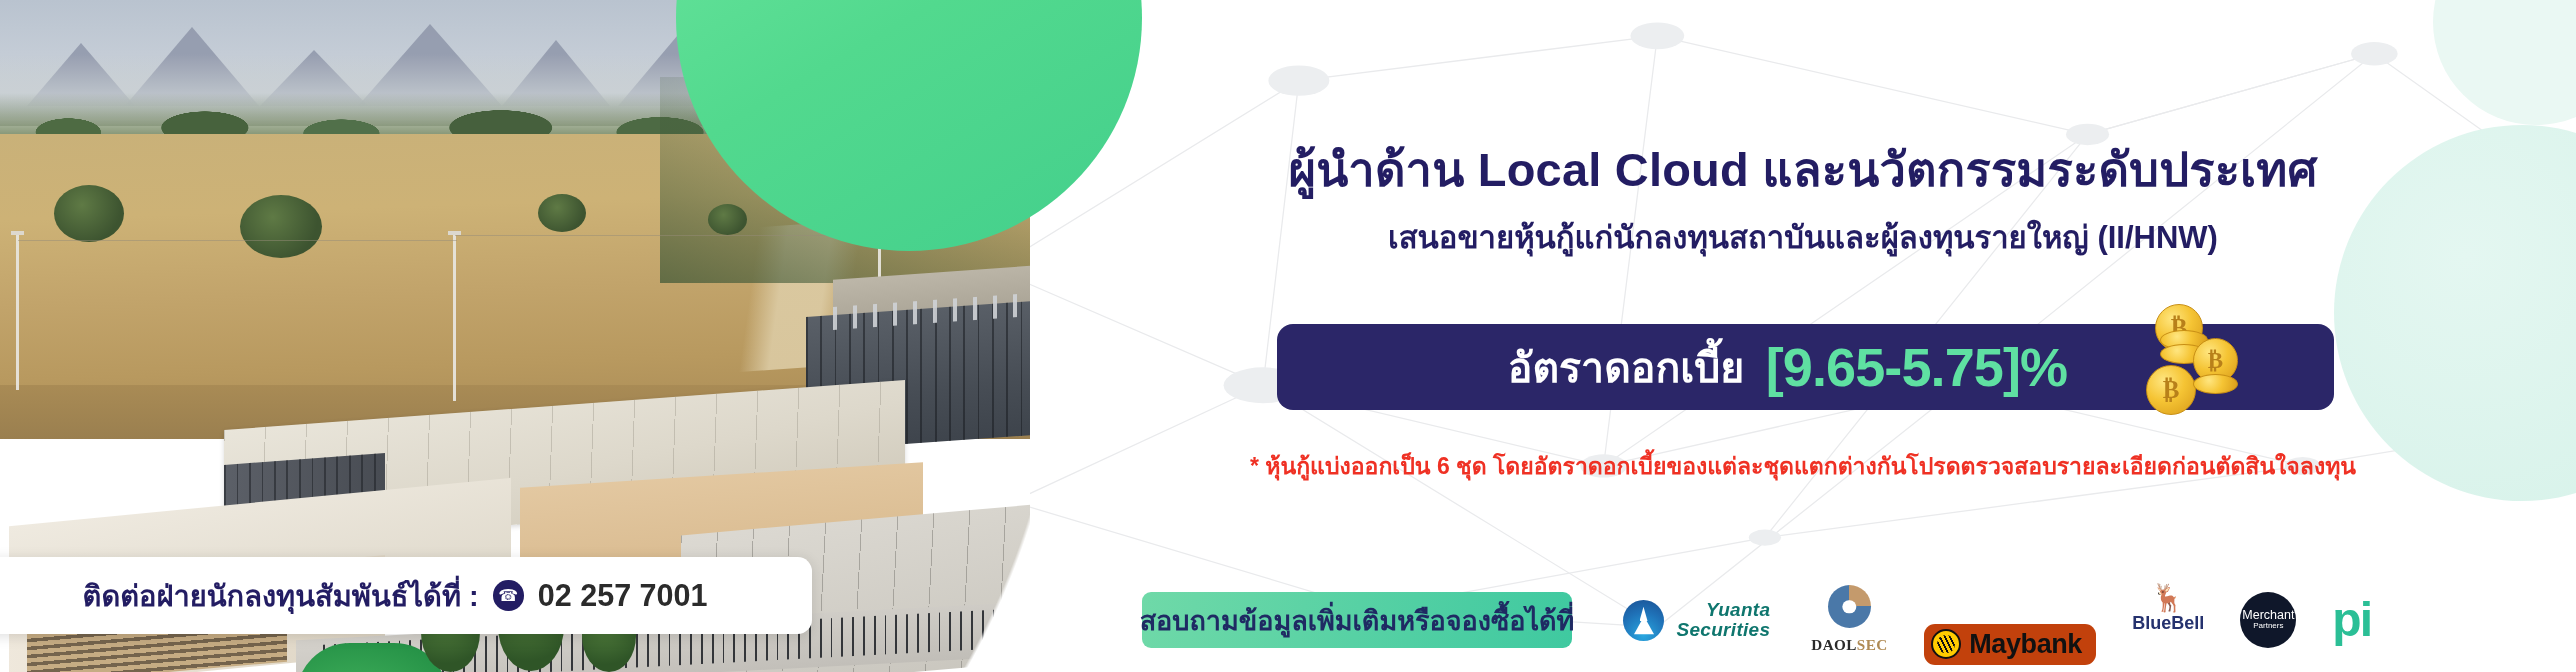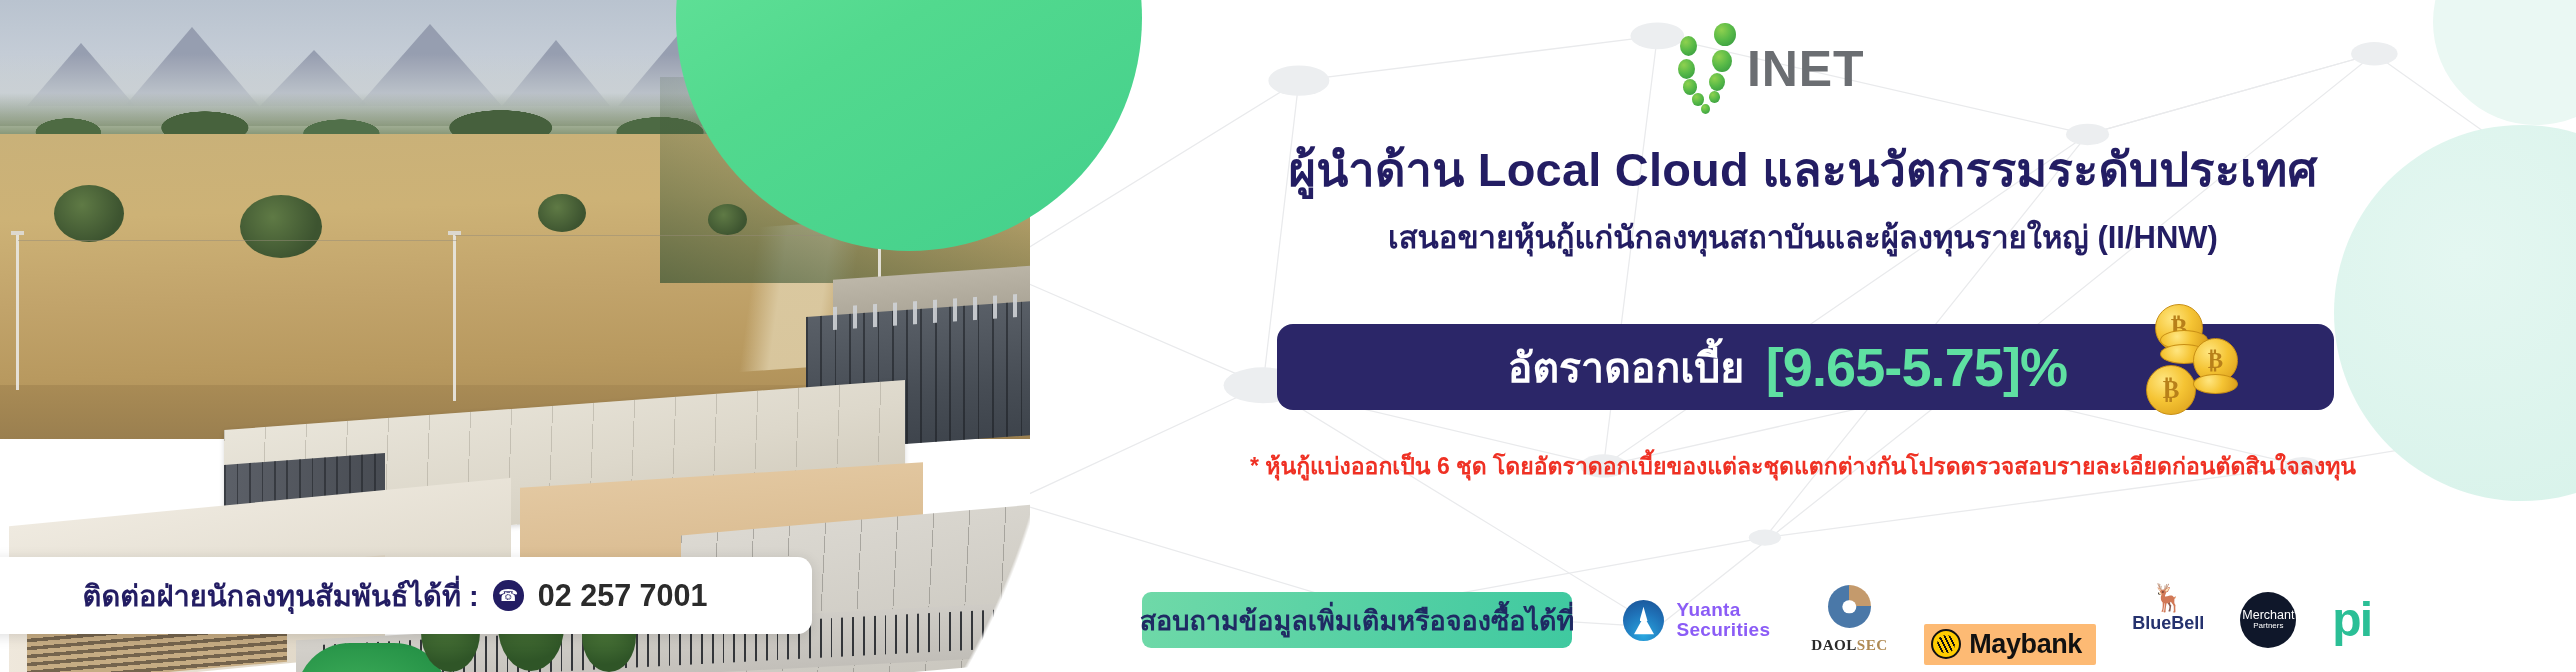--- a/index.html
+++ b/index.html
@@ -308,42 +308,42 @@
     transform:translate(-50%,-10%);
     width:0;height:0;border-left:10px solid transparent;border-right:10px solid transparent;
     border-bottom:18px solid #ffffff;
   }
   .yuanta-mark::after{
     content:""; position:absolute; left:50%; top:7.2px; transform:translateX(-50%);
     width:8px; height:14.3px; background:#ffffff; clip-path:polygon(50% 0,100% 100%,0 100%);
   }
   .yuanta-txt {
     font-family:"Liberation Sans","DejaVu Sans",sans-serif;
-    font-weight:700; font-size:19px; line-height:1.03;
-    color:#8b5cf6; letter-spacing:0.3px;
+    font-style:italic; font-weight:700; font-size:19px; line-height:1.03;
+    color:#0f766e; letter-spacing:0.3px;text-align:right;
   }
   
   .daol { display:flex; flex-direction:column; align-items:center; margin-left:41px; }
   .daol-mark {
     width:43px; height:43px; border-radius:50%;
     background:conic-gradient(from 0deg, #c49a6c 0deg 90deg, #4a78a8 90deg 360deg);
     position:relative;
   }
   .daol-mark::after{
     content:""; position:absolute; left:50%; top:50%; width:13.4px; height:13.4px;
     transform:translate(-50%,-50%); background:#ffffff; border-radius:50%;
   }
   .daol-txt {
     margin-top:8px; font-family:"Liberation Serif","DejaVu Serif",serif;
     font-size:15.2px; font-weight:700; color:#2b2b2b; letter-spacing:0.4px; white-space:nowrap;
   }
   .daol-txt .sec { color:#b08b55; font-weight:600; }
   
   .maybank {
-    margin-left:36px; background:#fdba74; border-radius:2px;
+    margin-left:36px; background:#c2410c; border-radius:11px;
     height:41px; padding:0 14.3px 0 7.2px; display:flex; align-items:center; gap:8px;margin-top:48px;
   }
   .mb-tiger {
     width:30.5px; height:30.5px; border-radius:50%;
     border:2.7px solid #111; background:#ffcc00; position:relative;
   }
   .mb-tiger::after{
     content:""; position:absolute; inset:4.5px; border-radius:50%;
     background:repeating-linear-gradient(62deg,#111 0 1.8px,#ffcc00 1.8px 4.5px);
   }
@@ -493,34 +493,20 @@
         <ellipse cx="640" cy="520" rx="26" ry="13"></ellipse>
         <ellipse cx="1040" cy="430" rx="22" ry="11"></ellipse>
         <ellipse cx="380" cy="680" rx="28" ry="14"></ellipse>
         <ellipse cx="1420" cy="520" rx="20" ry="10"></ellipse>
         <ellipse cx="1500" cy="60" rx="26" ry="13"></ellipse>
         <ellipse cx="820" cy="600" rx="18" ry="9"></ellipse>
       </g>
     </svg>
   </div>
 
-  <div class="logo">
-    <div class="logo-dots">
-      <div class="dot" style="left:27px;  top:20px; width:17px; height:20px;"></div>
-      <div class="dot" style="left:61px;  top:7.2px;  width:21.5px; height:23px;"></div>
-      <div class="dot" style="left:25px;  top:43px; width:17px; height:20px;"></div>
-      <div class="dot" style="left:59px;  top:34px; width:20px; height:22.4px;"></div>
-      <div class="dot" style="left:30px;  top:63px; width:14.3px; height:16px;"></div>
-      <div class="dot" style="left:56px;  top:57px; width:16px; height:18px;"></div>
-      <div class="dot" style="left:39px;  top:77px; width:11.6px; height:12.5px;"></div>
-      <div class="dot" style="left:56px;  top:75px; width:10.8px; height:11.6px;"></div>
-      <div class="dot" style="left:48px;  top:88px; width:9px; height:10px;"></div>
-    </div>
-    <div class="logo-text">INET</div>
-  </div>
 
   <div class="headline">ผู้นำด้าน Local Cloud และนวัตกรรมระดับประเทศ</div>
   <div class="subhead">เสนอขายหุ้นกู้แก่นักลงทุนสถาบันและผู้ลงทุนรายใหญ่ (II/HNW)</div>
 
   <div class="rate-box">
     <div class="rate-inner">
       <span class="rate-label">อัตราดอกเบี้ย</span>
       <span class="rate-value">[9.65-5.75]%</span>
     </div>
     <div class="coins">

